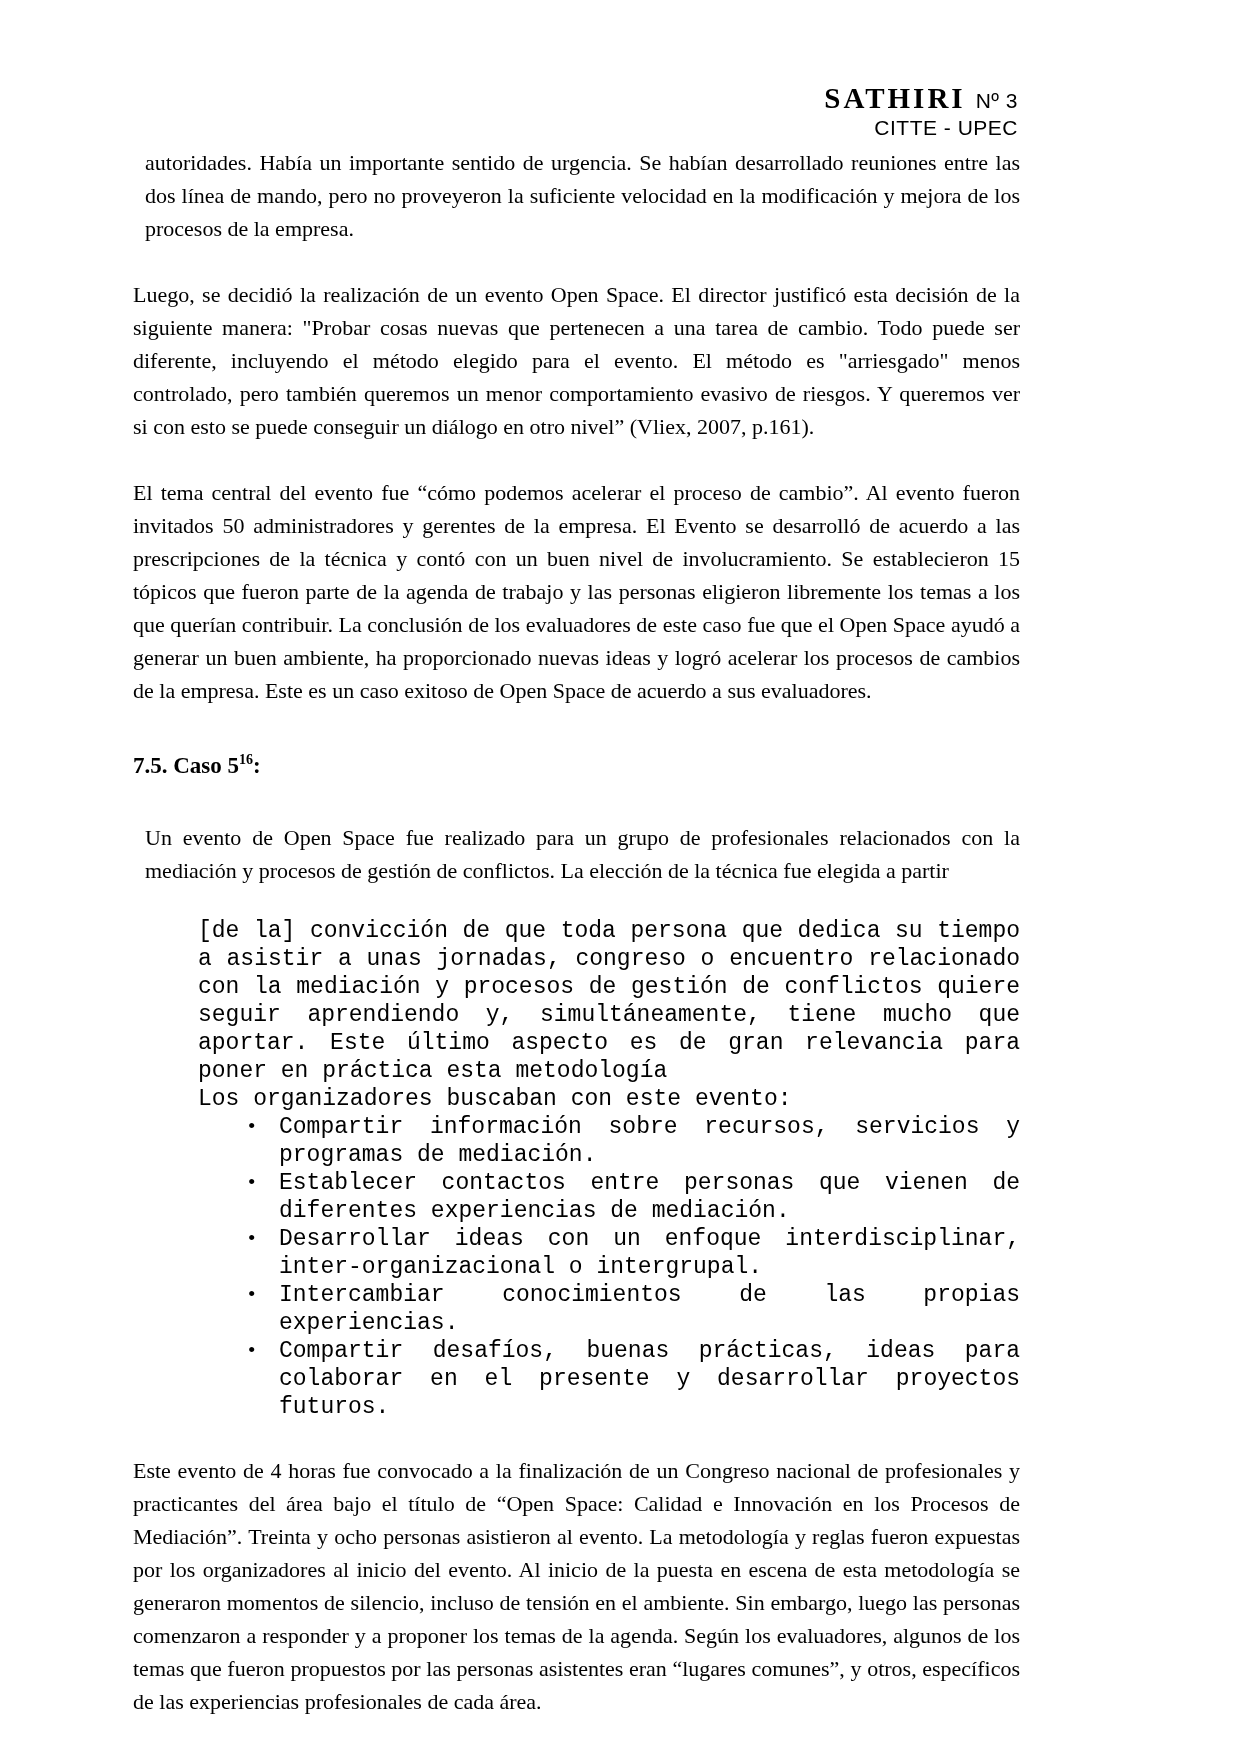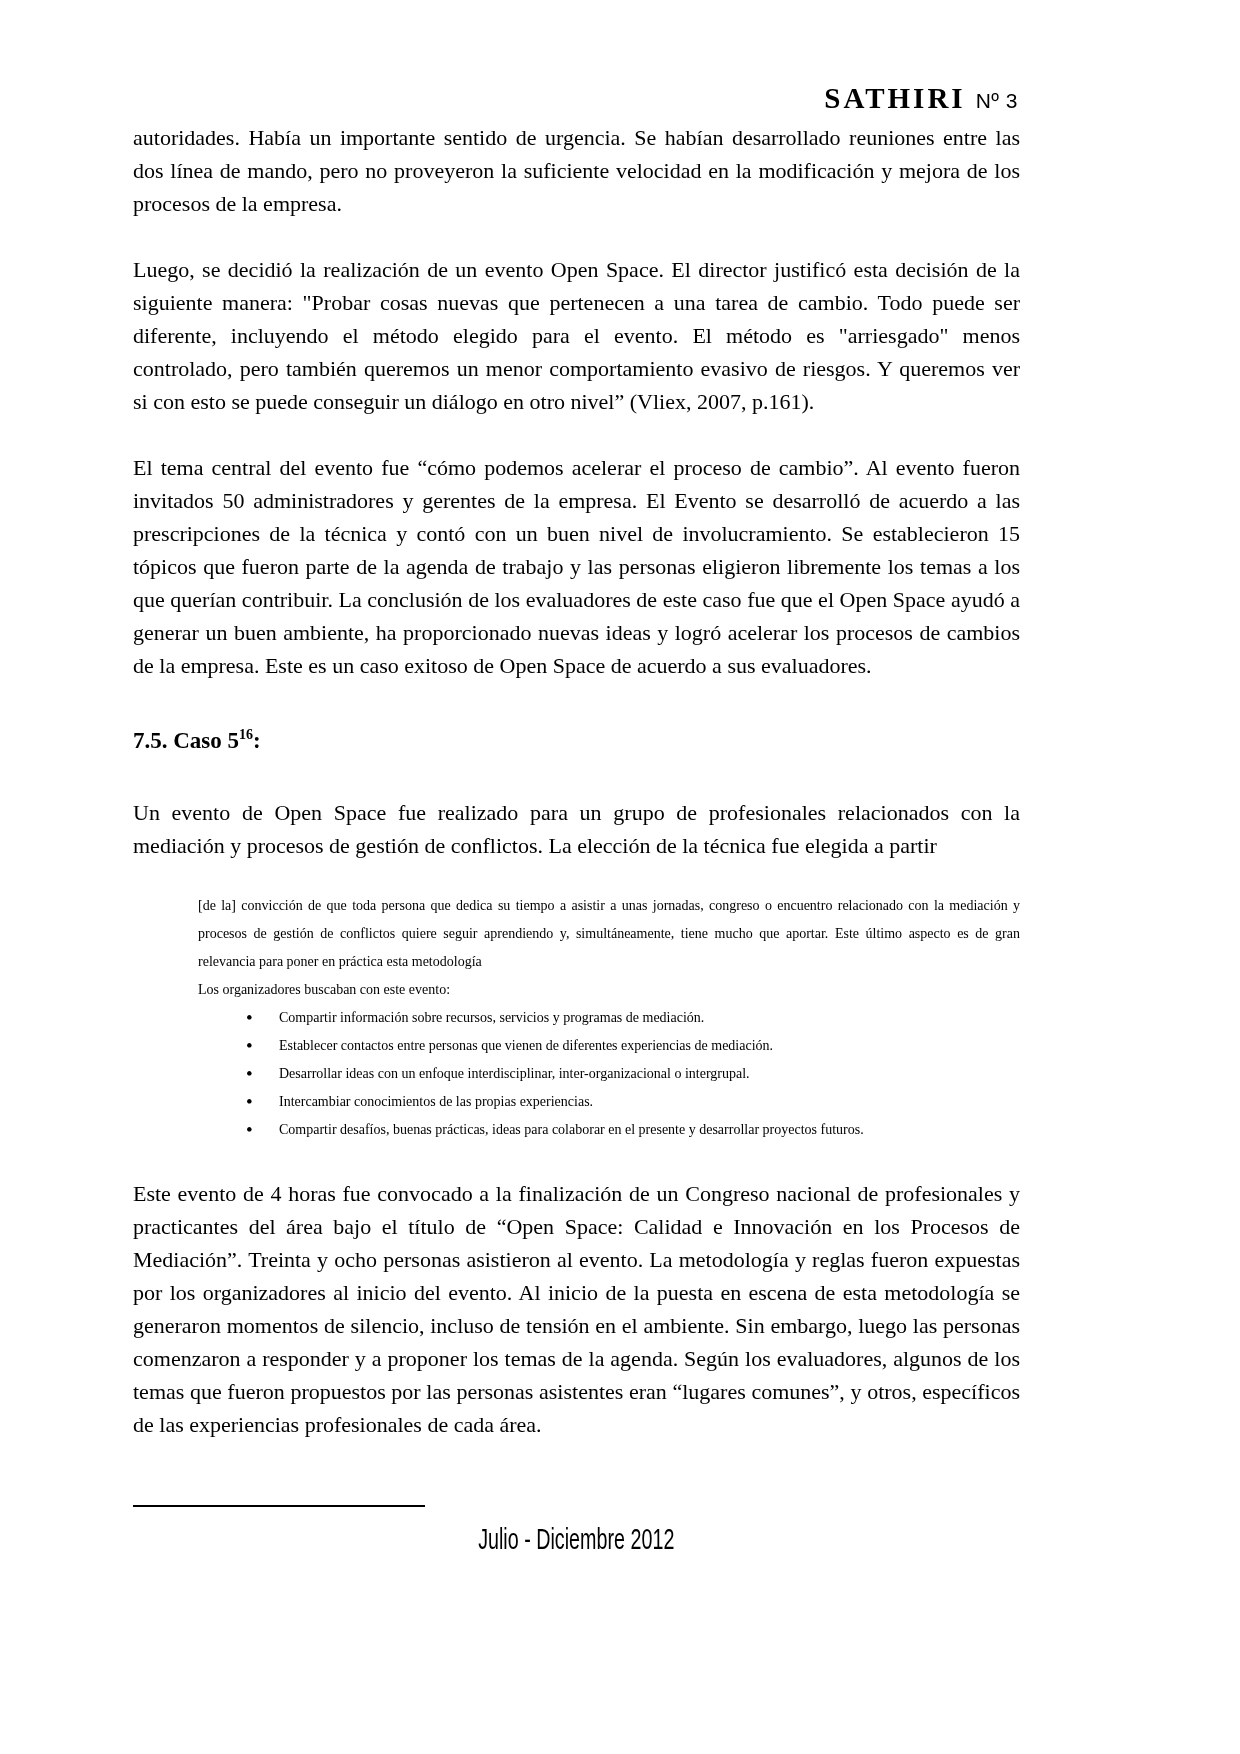--- a/index.html
+++ b/index.html
@@ -48,35 +48,37 @@
     padding: 2px 220px 0 133px; 
   }
   .content p.body-par {
     margin: 33px 0 0 0;
     font-size: 22px;
     line-height: 33px;
     text-align: justify;
   }
   .content p.body-par.first {
     margin-top: 6px;
+    margin-left: 12px;
   }
   h2.section-heading {
     margin: 38px 0 40px 0;
     font-size: 23px;
     line-height: 30px;
     font-weight: 700;
   }
   h2.section-heading sup {
     font-size: 14px;
     font-weight: 700;
   }
   .quote-block {
     margin: 30px 0 16px 65px; 
-    font-size: 14px;
+    font-size: 23px;
     line-height: 28px;
+    font-family: Liberation Mono, monospace;
   }
   .quote-block p {
     margin: 0;
     text-align: justify;
   }
   .quote-block ul {
     margin: 0;
     padding: 0 0 0 48px;
     list-style: none;
   }
@@ -134,20 +136,21 @@
 </style>
 </head>
 <body>
 
 <div class="page">
 
   <div class="header">
     <div class="journal-line">
       <span class="journal-title">SATHIRI</span><span class="issue-number">Nº 3</span>
     </div>
+    <div class="org-name">CITTE - UPEC</div>
   </div>
 
   <main class="content">
     <p class="body-par first">autoridades. Había un importante sentido de urgencia.  Se habían desarrollado reuniones entre las dos línea de mando, pero no proveyeron la suficiente velocidad en la modificación y mejora de los procesos de la empresa.</p>
     <p class="body-par">Luego, se decidió la realización de un evento Open Space. El director justificó esta decisión de la siguiente manera: "Probar cosas nuevas que pertenecen a una tarea de cambio. Todo puede ser diferente, incluyendo el método elegido para el evento. El método es "arriesgado" menos controlado, pero también queremos un menor comportamiento evasivo de riesgos. Y queremos ver si con esto se puede conseguir un diálogo en otro nivel” (Vliex, 2007, p.161).</p>
     <p class="body-par">El tema central del evento fue “cómo podemos acelerar el proceso de cambio”. Al evento fueron invitados 50 administradores y gerentes de la empresa. El Evento se desarrolló de acuerdo a las prescripciones de la técnica y contó con un buen nivel de involucramiento. Se establecieron 15 tópicos que fueron parte de la agenda de trabajo y las personas eligieron libremente los temas a los que querían contribuir. La conclusión de los evaluadores de este caso fue que el Open Space ayudó a generar un buen ambiente, ha proporcionado nuevas ideas y logró acelerar los procesos de cambios de la empresa. Este es un caso exitoso de Open Space de acuerdo a sus evaluadores.</p>
 
     <h2 class="section-heading"><span>7.5. Caso 5</span><sup>16</sup><span>:</span></h2>
 
     <p class="body-par first">Un evento de Open Space fue realizado para un grupo de profesionales relacionados con la mediación y procesos de gestión de conflictos. La elección de la técnica fue elegida a partir</p>

